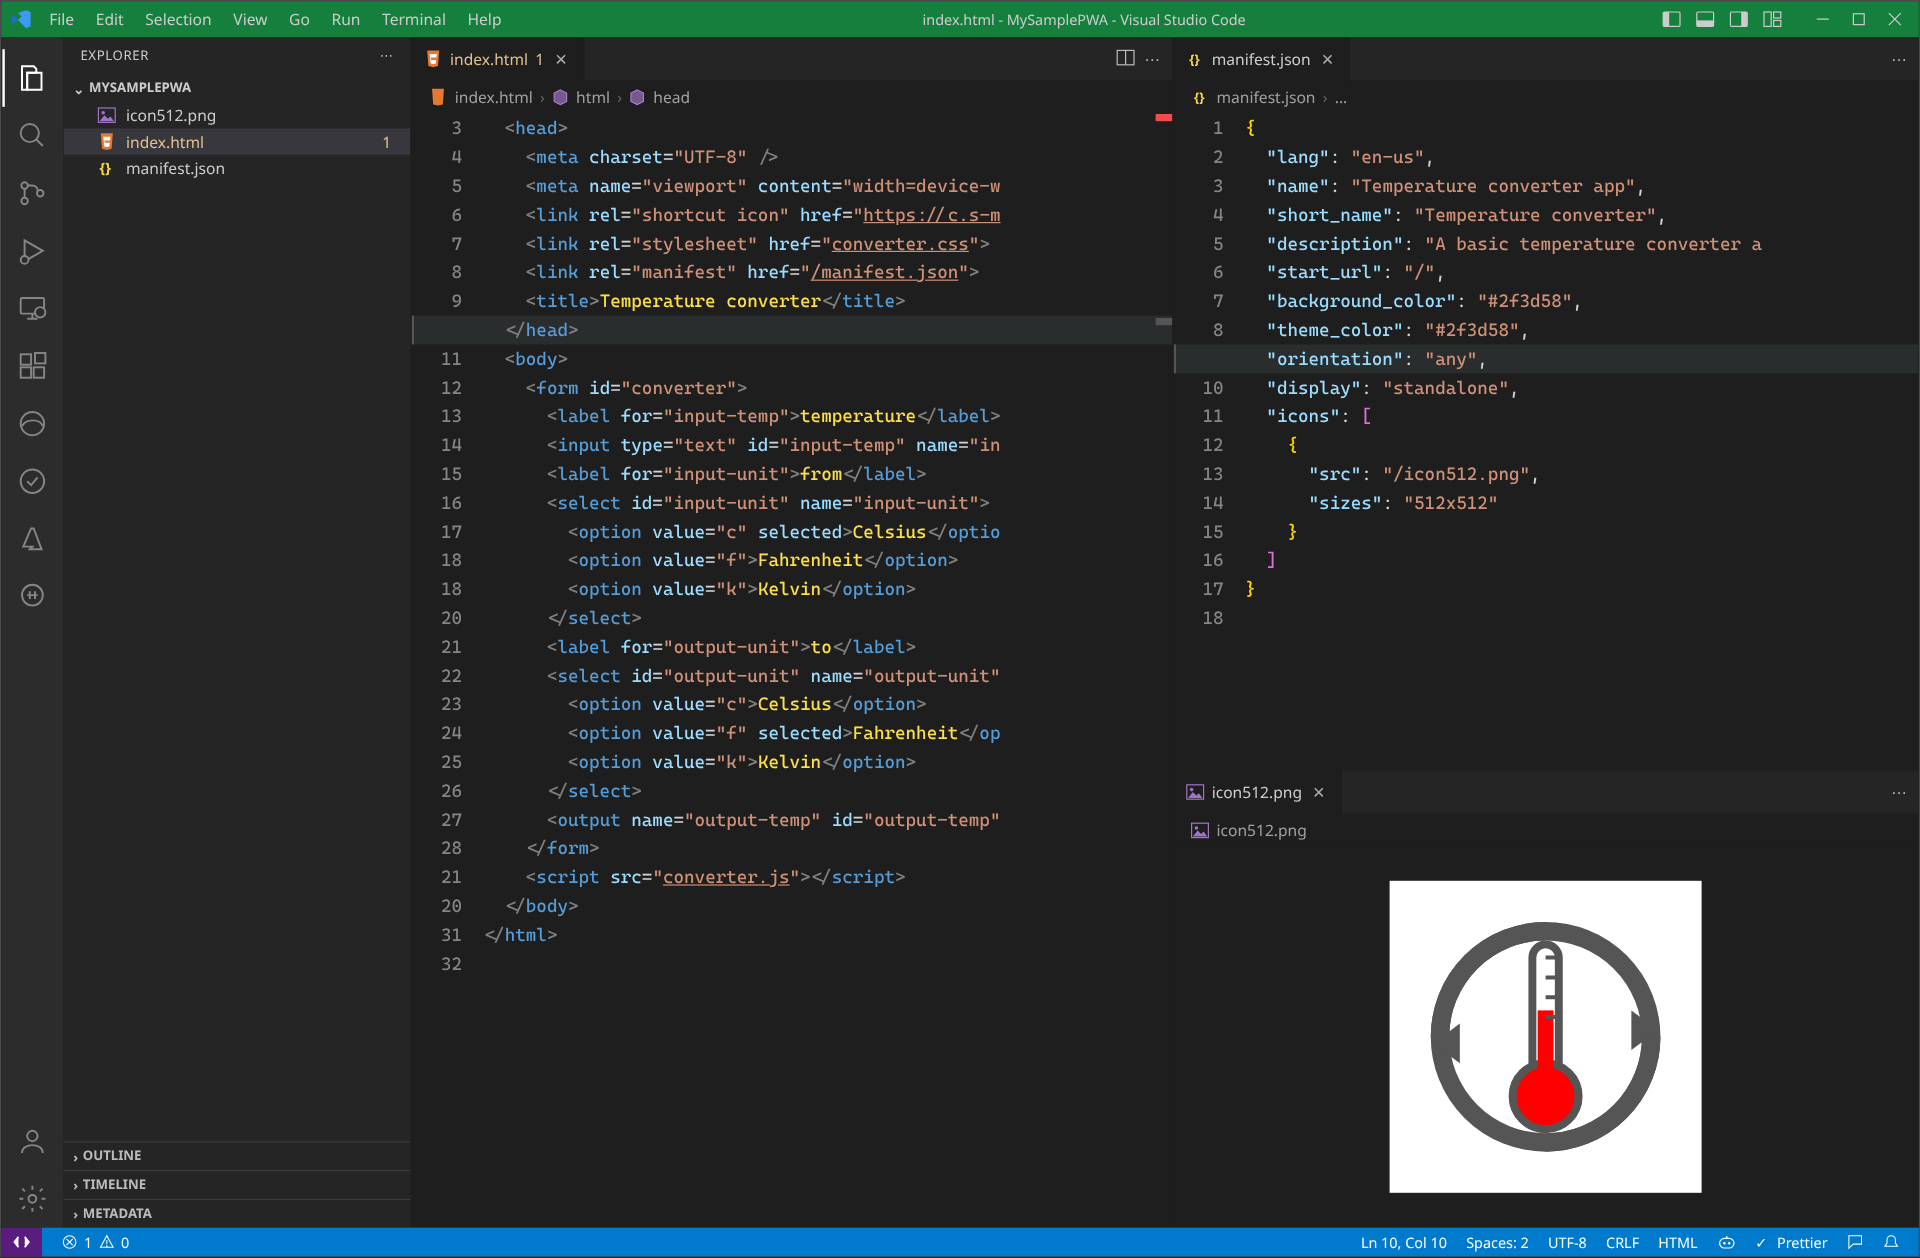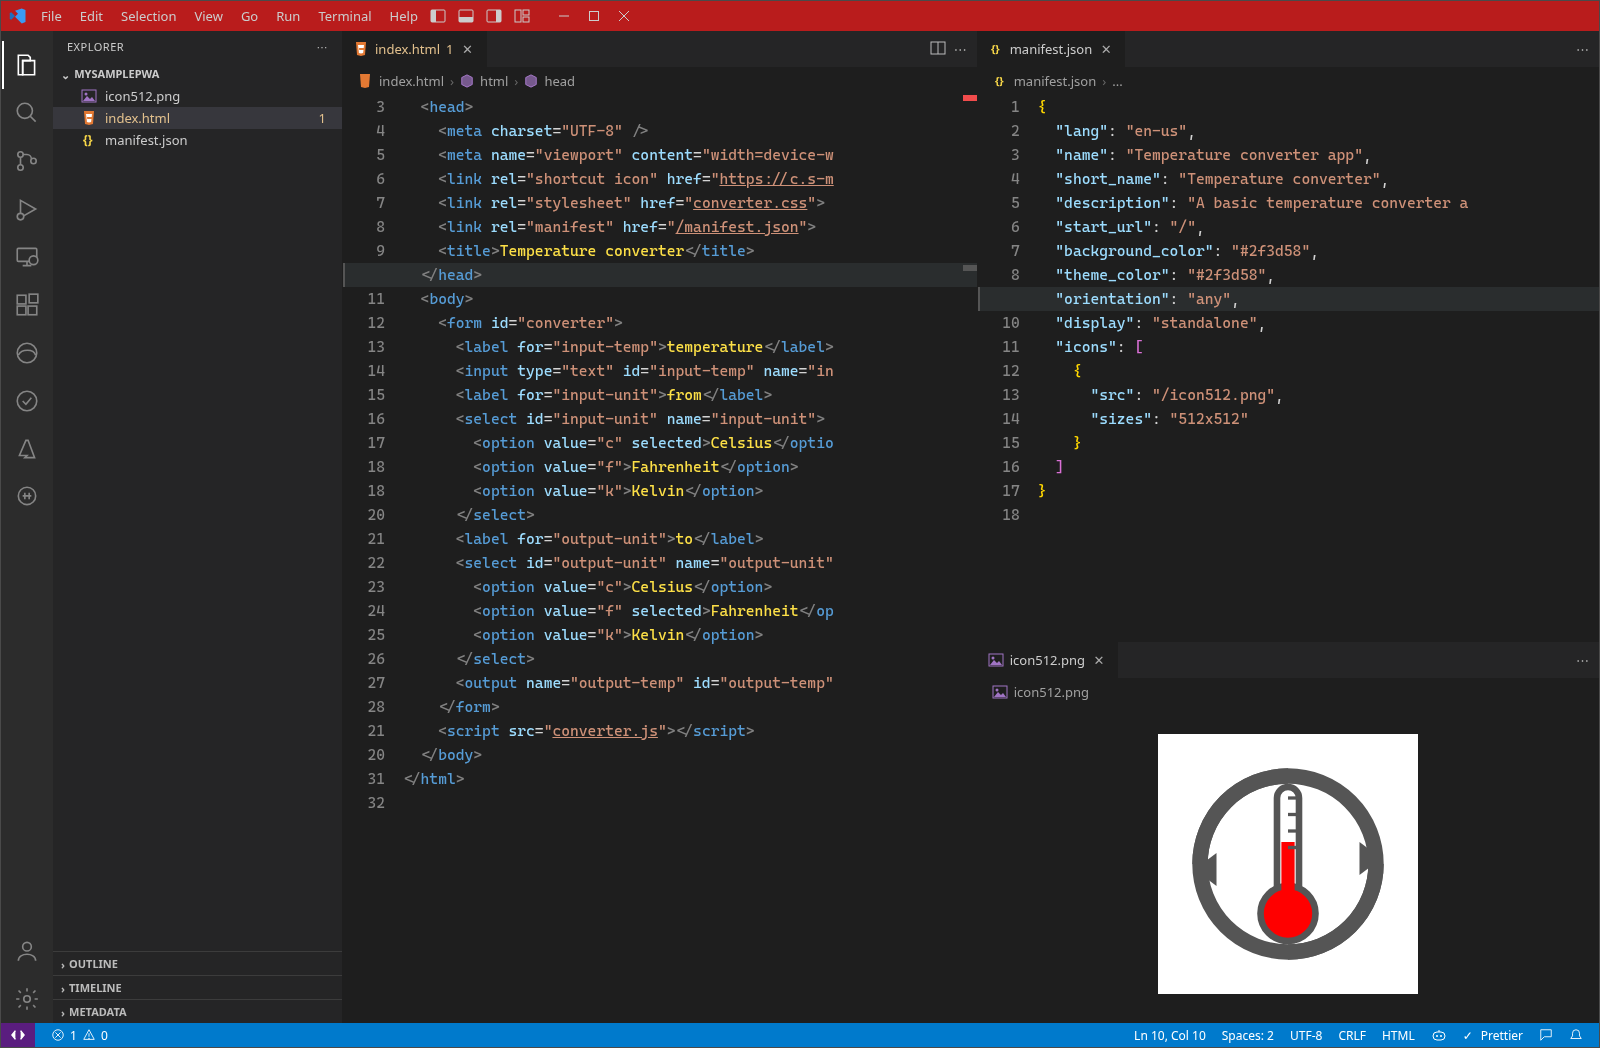--- a/index.html
+++ b/index.html
@@ -8,21 +8,21 @@
     --blue:#569cd6; --ltblue:#9cdcfe; --orange:#ce9178; --green:#4ec9b0;
     --comment:#6a9955; --num:#b5cea8; --keyword:#c586c0; --tag:#808080;
     --yellow:#dcdcaa; --red:#f14c4c; --link:#4fc1ff;
     --accent:#007acc; --statusbg:#007acc; --statusbg2:#5a1d7f;
     --border:#3c3c3c;
   }
   *{box-sizing:border-box;scrollbar-width:thin;scrollbar-color:#4a4a4a transparent;}
   body{margin:0;font-family:"Segoe UI",system-ui,sans-serif;font-size:13px;color:var(--text);background:#1e1e1e;overflow:hidden;}
   .root{display:flex;flex-direction:column;width:1600px;height:1048px;background:#1e1e1e;border:1px solid #4a4a4a;}
   
-  .titlebar{height:30px;background:#b91c1c;display:flex;align-items:center;color:#ccc;padding:0 8px;}
+  .titlebar{height:30px;background:#15803d;display:flex;align-items:center;color:#ccc;padding:0 8px;}
   .titlebar .logo{width:18px;height:18px;margin-right:6px;}
   .titlebar .menus{display:flex;gap:2px;}
   .titlebar .menus span{padding:4px 8px;border-radius:4px;}
   .titlebar .center{flex:1;text-align:center;color:#ccc;font-size:12px;}
   .titlebar .layoutbtns{display:flex;gap:4px;margin-right:8px;}
   .titlebar .layoutbtns svg,.titlebar .winbtns svg{display:block;}
   .titlebar .winbtns{display:flex;gap:6px;margin-left:10px;}
   .titlebar .iconbtn{width:24px;height:24px;display:flex;align-items:center;justify-content:center;color:#ccc;}
   
   .main{flex:1;display:flex;min-height:0;}
@@ -102,20 +102,21 @@
     <div class="menus" id="menu-items">
         <span>File</span>
         <span>Edit</span>
         <span>Selection</span>
         <span>View</span>
         <span>Go</span>
         <span>Run</span>
         <span>Terminal</span>
         <span>Help</span>
       </div>
+    <div class="center">index.html - MySamplePWA - Visual Studio Code</div>
     <div class="layoutbtns">
       <span class="iconbtn">
           <svg width="16" height="16" viewBox="0 0 16 16">
             <rect x="1" y="2" width="14" height="12" rx="1" fill="none" stroke="#ccc"></rect>
             <rect x="1" y="2" width="5" height="12" fill="#ccc"></rect>
           </svg>
         </span>
       <span class="iconbtn">
           <svg width="16" height="16" viewBox="0 0 16 16">
             <rect x="1" y="2" width="14" height="12" rx="1" fill="none" stroke="#ccc"></rect>

